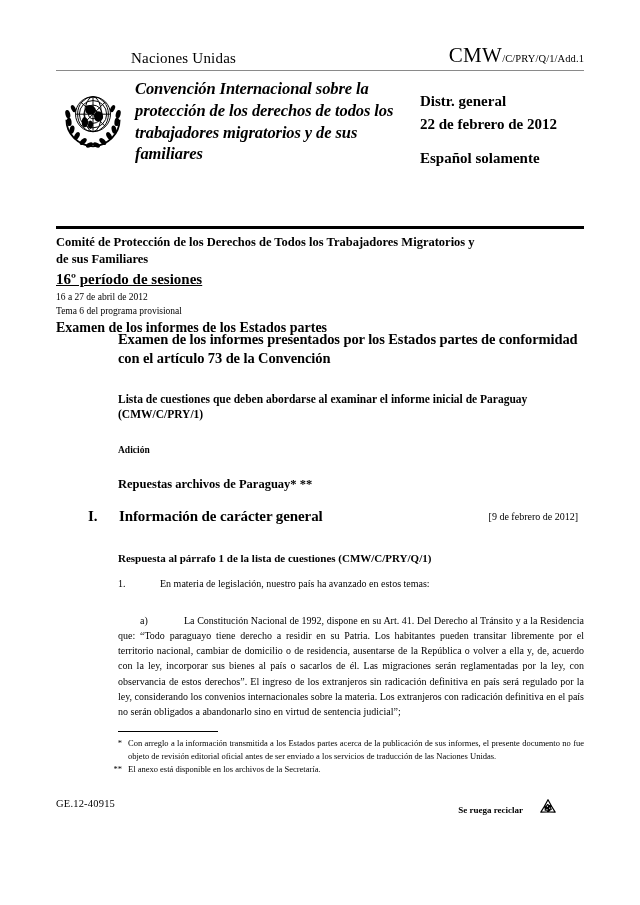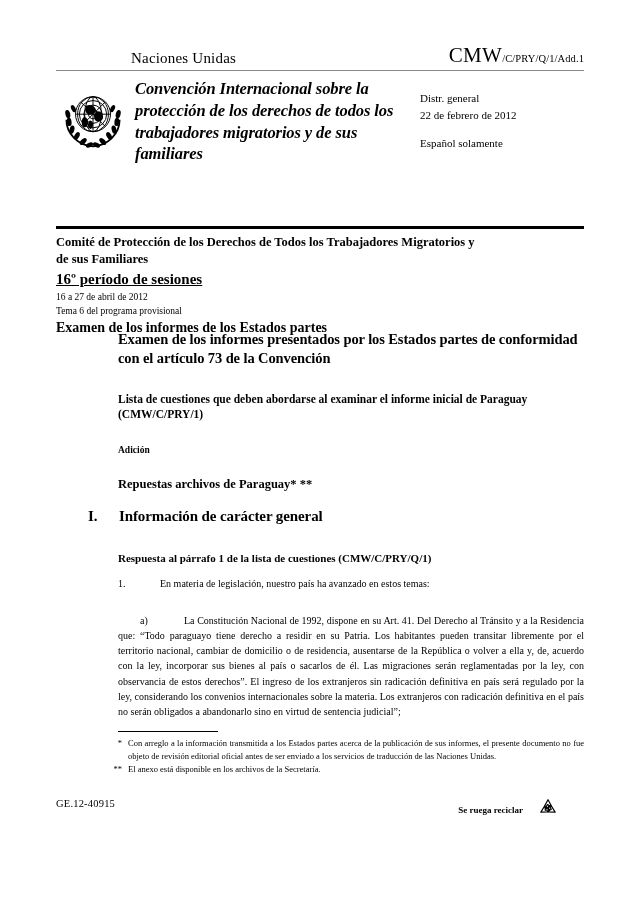--- a/index.html
+++ b/index.html
@@ -100,22 +100,23 @@
     font-style: italic;
   }
 
   
   .distr {
     position: absolute;
     left: 420px;
     top: 90px;
     width: 170px;
     font-family: "Liberation Serif", serif;
-    font-size: 11px;
+    font-size: 15px;
     line-height: 1.5;
+    font-weight: bold;
   }
   .distr .gap { height: 12px; }
 
   
   .committee {
     position: absolute;
     left: 56px;
     top: 234px;
     width: 430px;
     font-family: "Liberation Serif", serif;
@@ -363,20 +364,21 @@
     <div class="committee-line">16 a 27 de abril de 2012</div>
     <div class="committee-line">Tema 6 del programa provisional</div>
     <div class="committee-line-b">Examen de los informes de los Estados partes</div>
   </div>
 
   <div class="content">
     <div class="doc-title">Examen de los informes presentados por los Estados partes de conformidad con el artículo 73 de la Convención</div>
     <div class="doc-subtitle">Lista de cuestiones que deben abordarse al examinar el informe inicial de Paraguay (CMW/C/PRY/1)</div>
     <div class="doc-addition">Adición</div>
     <div class="doc-responses">Repuestas archivos de Paraguay* **</div>
+    <div class="doc-date">[9 de febrero de 2012]</div>
   </div>
 
   <div class="section-head">
     <span class="section-num">I.</span>
     <span class="section-title">Información de carácter general</span>
   </div>
 
   <div class="body-block">
     <div class="para-head">Respuesta al párrafo 1 de la lista de cuestiones (CMW/C/PRY/Q/1)</div>
     <div class="para-num-row">

